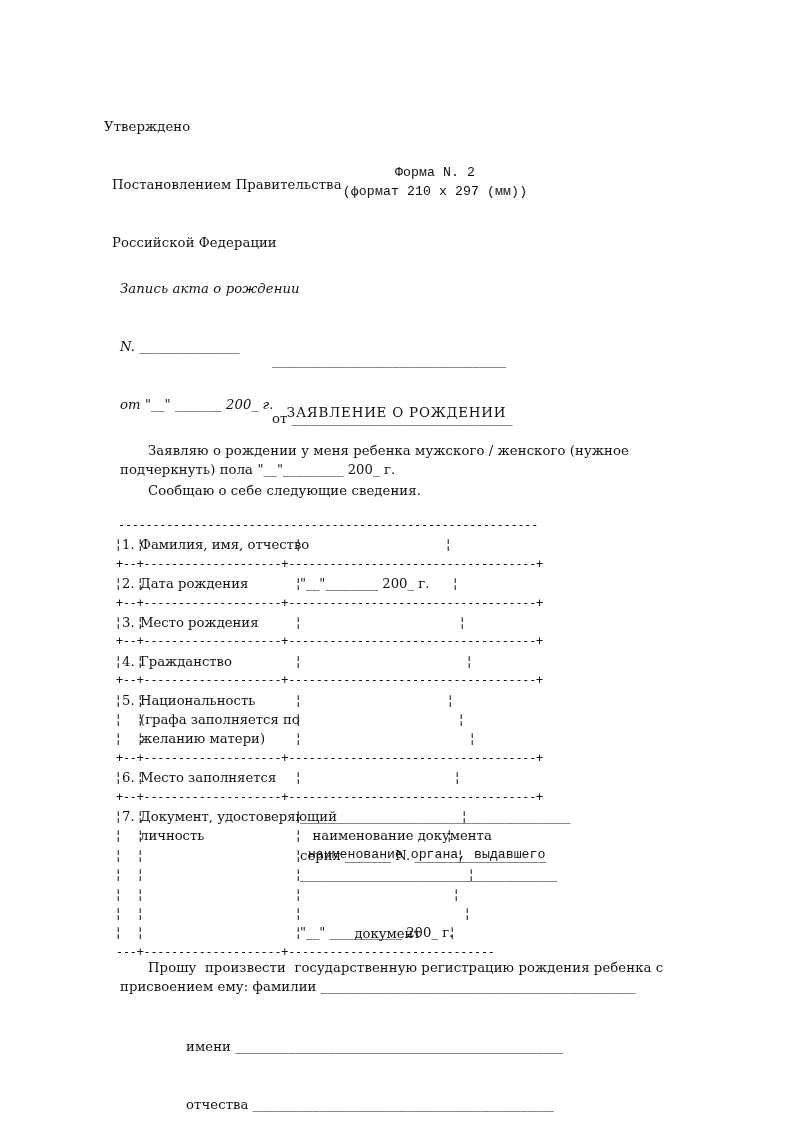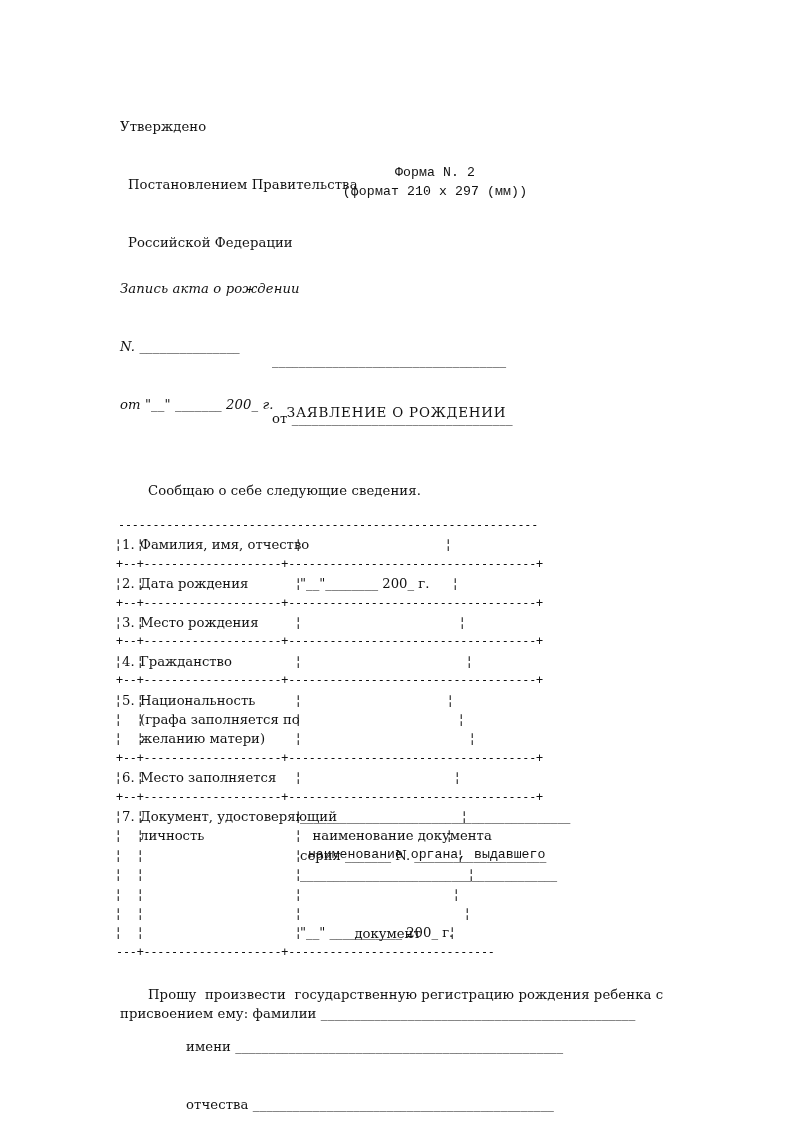--- a/index.html
+++ b/index.html
@@ -29,21 +29,21 @@
     white-space: pre;
     font-family: "DejaVu Serif", "Liberation Serif", serif;
     font-size: 13.2px;
     line-height: 19.4px;
     color: #111111;
     letter-spacing: 0.1px;
   }
 
   
   #approval {
-    left: 120px;
+    left: 104px;
     top: 78px;
   }
   #approval .ln0 { margin-left: 0; }
   #approval .ln  { margin-left: 8px; }
 
   
   #formmeta {
     left: 300px;
     top: 163px;
     text-align: center;
@@ -121,21 +121,20 @@
     line-height: 19.4px;
     color: #111111;
   }
 
   
   #closing {
     left: 120px;
     top: 958px;
     width: 550px;
     white-space: normal;
-    margin-top: 27px;
   }
   #closing .l1 { padding-left: 28px; display: block; white-space: pre; }
   #closing .l2 { display: block; white-space: pre; }
   #namelines {
     position: absolute;
     left: 186px;
     top: 998px;
     white-space: pre;
   }
 </style>
@@ -161,20 +160,24 @@
     <div>от "__" _______ 200_ г.</div>
   </div>
 
   <div class="blk" id="addressee">
     <div>___________________________________</div>
     <div>от _________________________________</div>
   </div>
 
   <div class="blk" id="doctitle">ЗАЯВЛЕНИЕ О РОЖДЕНИИ</div>
 
+  <div class="blk" id="para1">
+    <span class="lead">Заявляю  о рождении  у меня  ребенка  мужского / женского (нужное</span><br>
+    <span>подчеркнуть) пола "__"_________ 200_ г.</span>
+  </div>
 
   <div class="blk" id="para2">Сообщаю о себе следующие сведения.</div>
 
   <div id="table-region">
       <div class="rule" style="left: 118px; top: 516px;">-------------------------------------------------------------</div>
       <div class="pipe" style="left: 116px; top: 535.4px;">¦</div>
       <div class="trow" style="left: 122px; top: 535.4px;">1.</div>
       <div class="pipe" style="left: 138px; top: 535.4px;">¦</div>
       <div class="trow" style="left: 140px; top: 535.4px;">Фамилия, имя, отчество</div>
       <div class="pipe" style="left: 296px; top: 535.4px;">¦</div>

